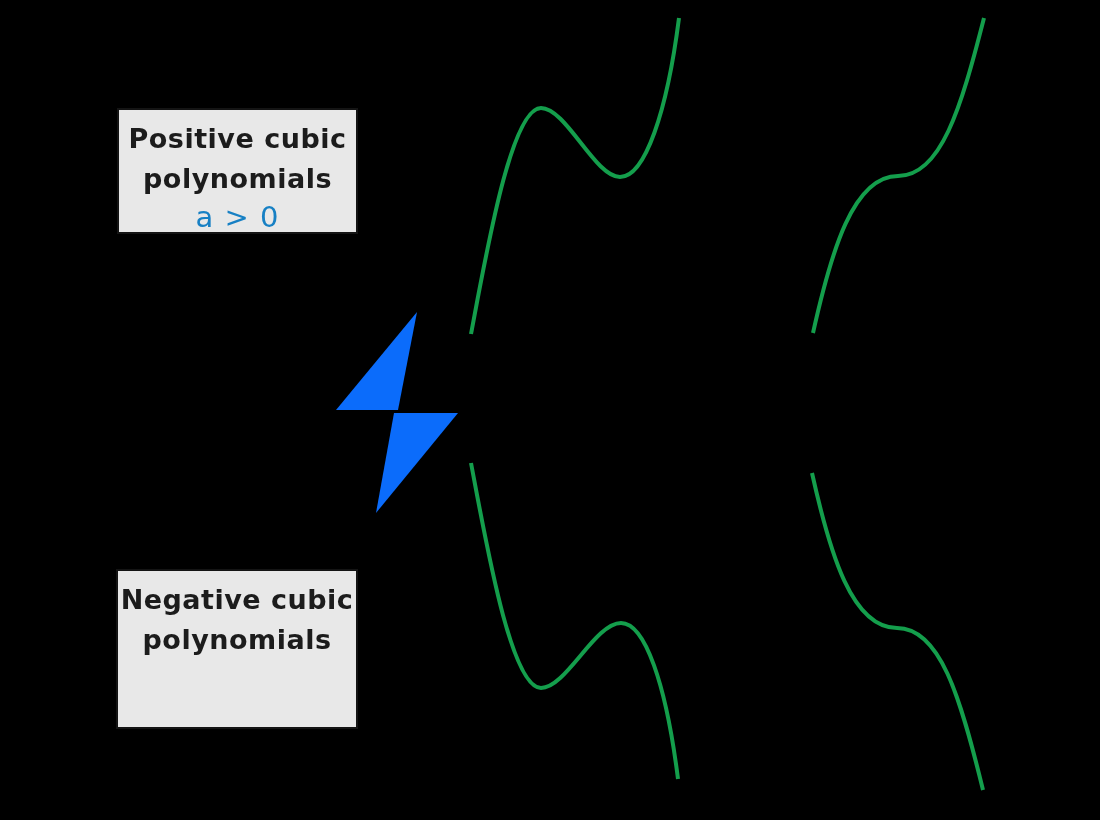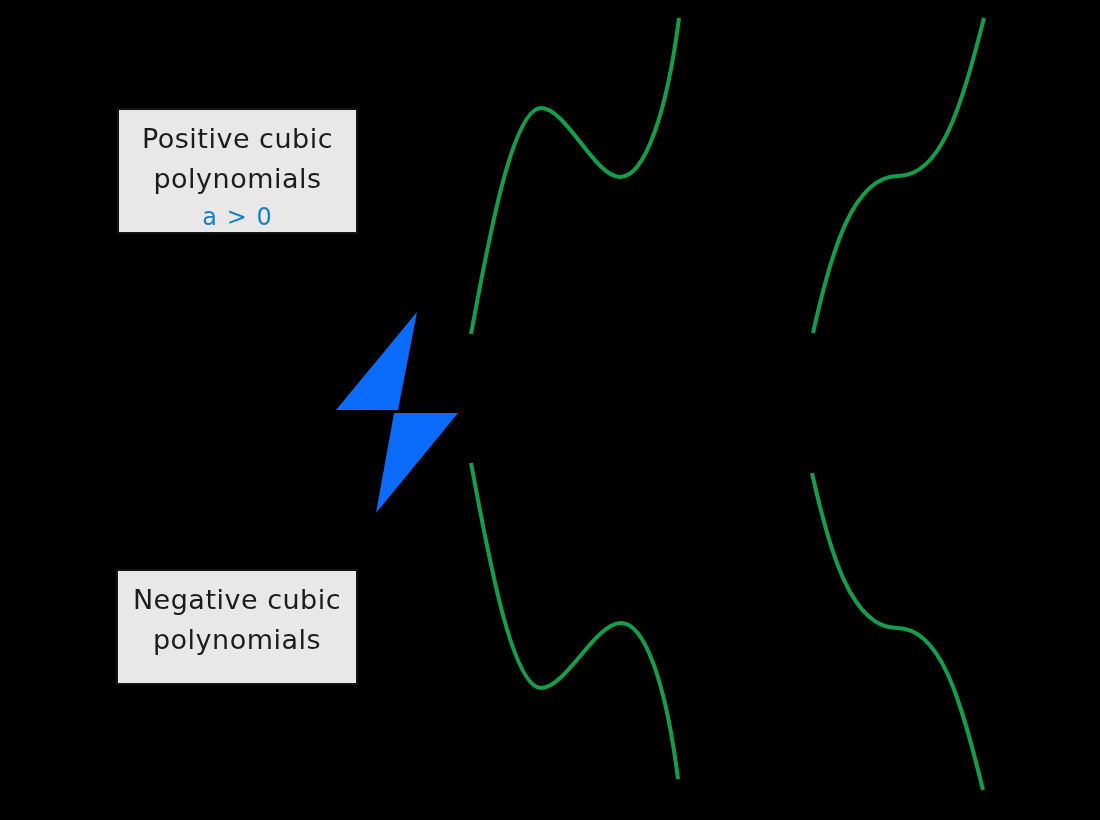--- a/index.html
+++ b/index.html
@@ -34,31 +34,32 @@
   .label-box.positive {
     left: 117px;
     top: 108px;
     width: 241px;
     height: 126px;
   }
   .label-box.negative {
     left: 116px;
     top: 569px;
     width: 242px;
-    height: 116px;
+    height: 160px;
   }
   .box-line {
     font-size: 27px;
     line-height: 40px;
     color: var(--text-dark, #1c1c1c);
     letter-spacing: 0.5px;
     white-space: nowrap;
+    font-weight: bold;
   }
   .box-condition {
-    font-size: 24px;
+    font-size: 29px;
     line-height: 37px;
     color: var(--accent-blue, #1780c4);
     letter-spacing: 1px;
     white-space: nowrap;
   }
   .curve {
     fill: none;
     stroke-width: 4;
     stroke-linecap: butt;
     stroke-linejoin: round;

